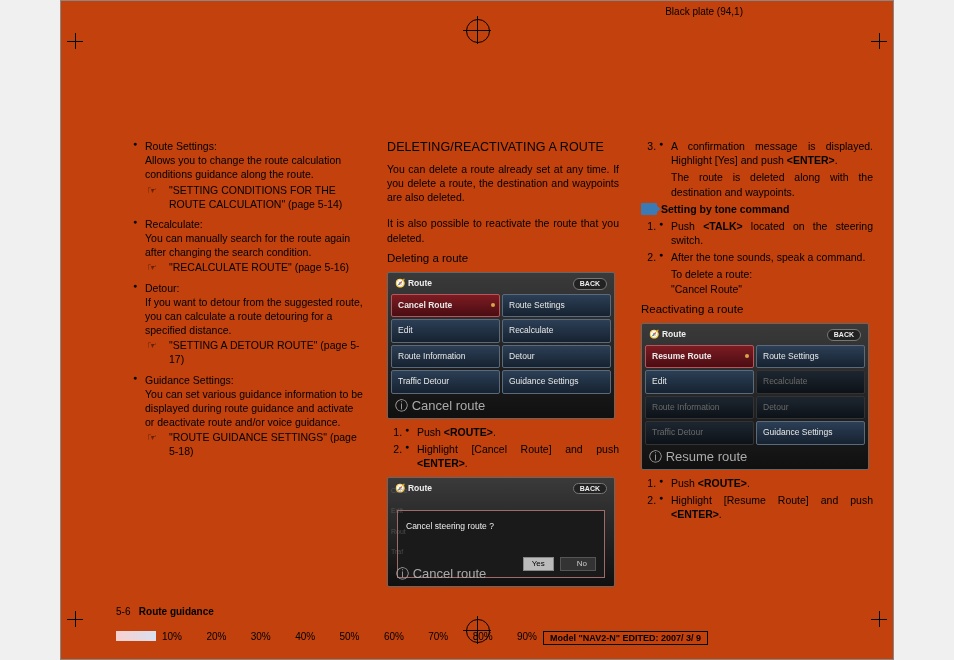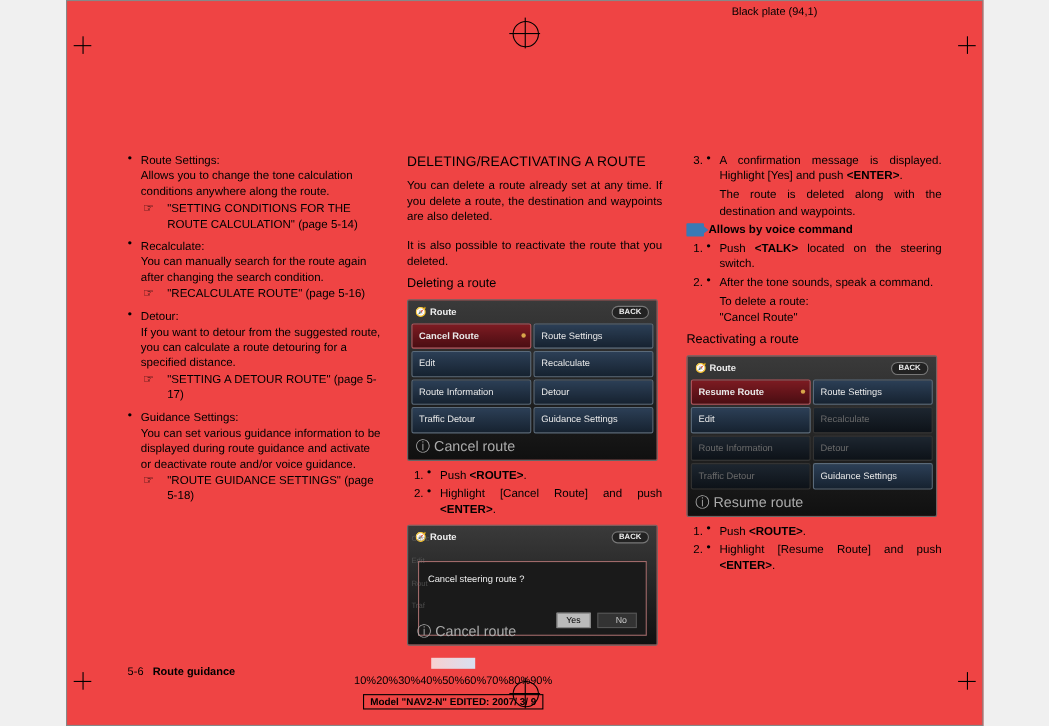--- a/index.html
+++ b/index.html
@@ -11,33 +11,33 @@
     font-size: 11px;
     color: #000;
     position: relative;
   }
   .page {
     position: absolute;
     left: 60px;
     top: 0;
     width: 834px;
     height: 660px;
-    background: #ef4444;
+    background: #c2410c;
     border: 1px solid #888;
   }
   .header-text {
     position: absolute;
     right: 150px;
     top: 5px;
     font-size: 10px;
   }
   .columns {
     position: absolute;
     top: 138px;
-    left: 55px;
+    left: 72px;
     width: 740px;
     display: flex;
     gap: 22px;
   }
   .col {
     flex: 1;
     font-size: 10.5px;
     line-height: 1.35;
   }
   .col ul { list-style: none; padding: 0; }
@@ -190,23 +190,22 @@
     font-size: 10px;
   }
   .footer-area .pageno { font-weight: normal; }
   .footer-area .section { font-weight: bold; }
   .scale {
     position: absolute;
     bottom: 14px;
     left: 55px;
     width: 592px;
     display: flex;
-    align-items: center;
+    align-items: flex-start;
     gap: 6px;
-    flex-direction: column;
   }
   .dither {
     width: 40px; height: 10px;
     background: linear-gradient(90deg, #f8d0d0, #d8e0f0);
     border: 0;
   }
   .ticks {
     flex: 1;
     display: flex;
     justify-content: space-between;
@@ -260,21 +259,21 @@
   <div class="reg bot">
       <span class="h"></span>
     </div>
 
   <div class="columns">
 
     <div class="col">
       <ul>
         <li>
           <span>Route Settings:</span><br>
-          <span class="just">Allows you to change the tone calculation conditions anywhere along the route.</span>
+          <span class="just">Allows you to change the route calculation conditions guidance along the route.</span>
           <div class="ref"><span class="hand">☞</span><span>"SETTING CONDITIONS FOR THE ROUTE CALCULATION" (page 5-14)</span></div>
         </li>
         <li>
           <span>Recalculate:</span><br>
           <span class="just">You can manually search for the route again after changing the search condition.</span>
           <div class="ref"><span class="hand">☞</span><span>"RECALCULATE ROUTE" (page 5-16)</span></div>
         </li>
         <li>
           <span>Detour:</span><br>
           <span class="just">If you want to detour from the suggested route, you can calculate a route detouring for a specified distance.</span>
@@ -342,21 +341,21 @@
     <div class="col">
       <ol class="steps" start="3">
         <li>
           A confirmation message is displayed. Highlight [Yes] and push <b>&lt;ENTER&gt;</b>.
           <div style="margin-top:3px">The route is deleted along with the destination and waypoints.</div>
         </li>
       </ol>
 
       <div class="voice-hdr">
         <span class="vicon"></span>
-        <span>Allows by voice command</span>
+        <span>Setting by tone command</span>
       </div>
       <ol class="steps">
         <li>Push <b>&lt;TALK&gt;</b> located on the steering switch.</li>
         <li>
           <span>After the tone sounds, speak a command.</span>
           <div style="margin-top:3px">To delete a route:</div>
           <div>"Cancel Route"</div>
         </li>
       </ol>
 

